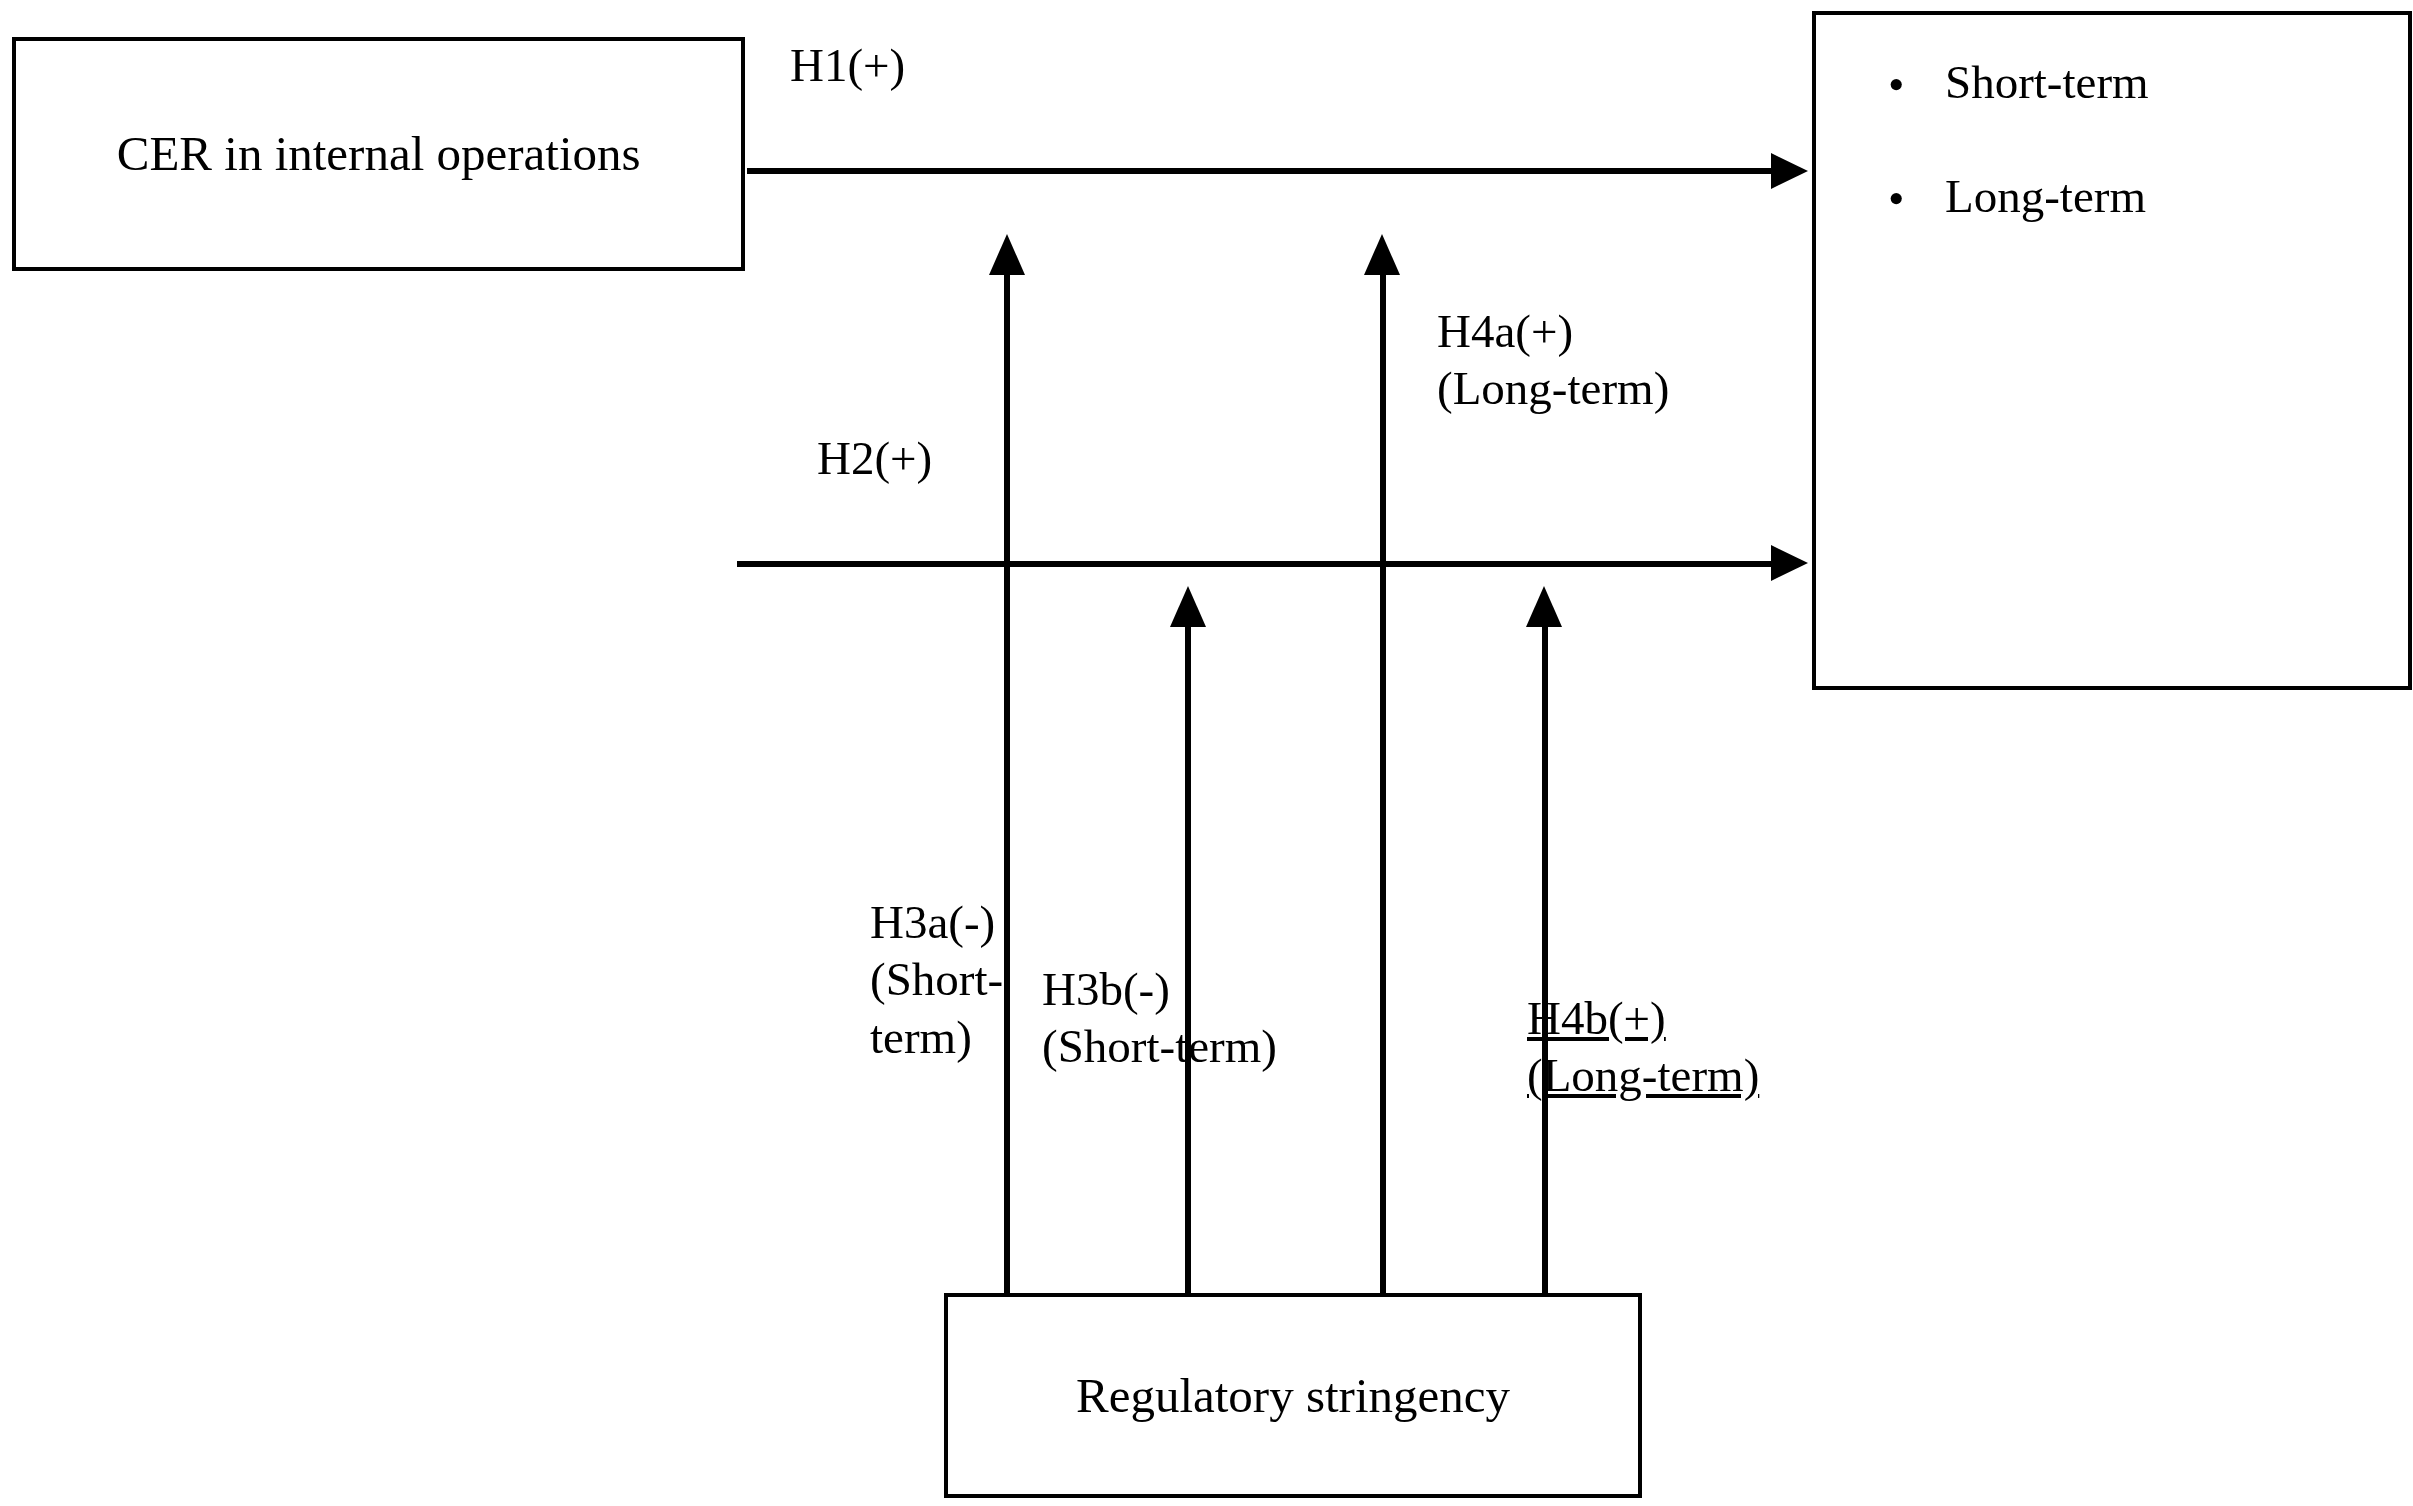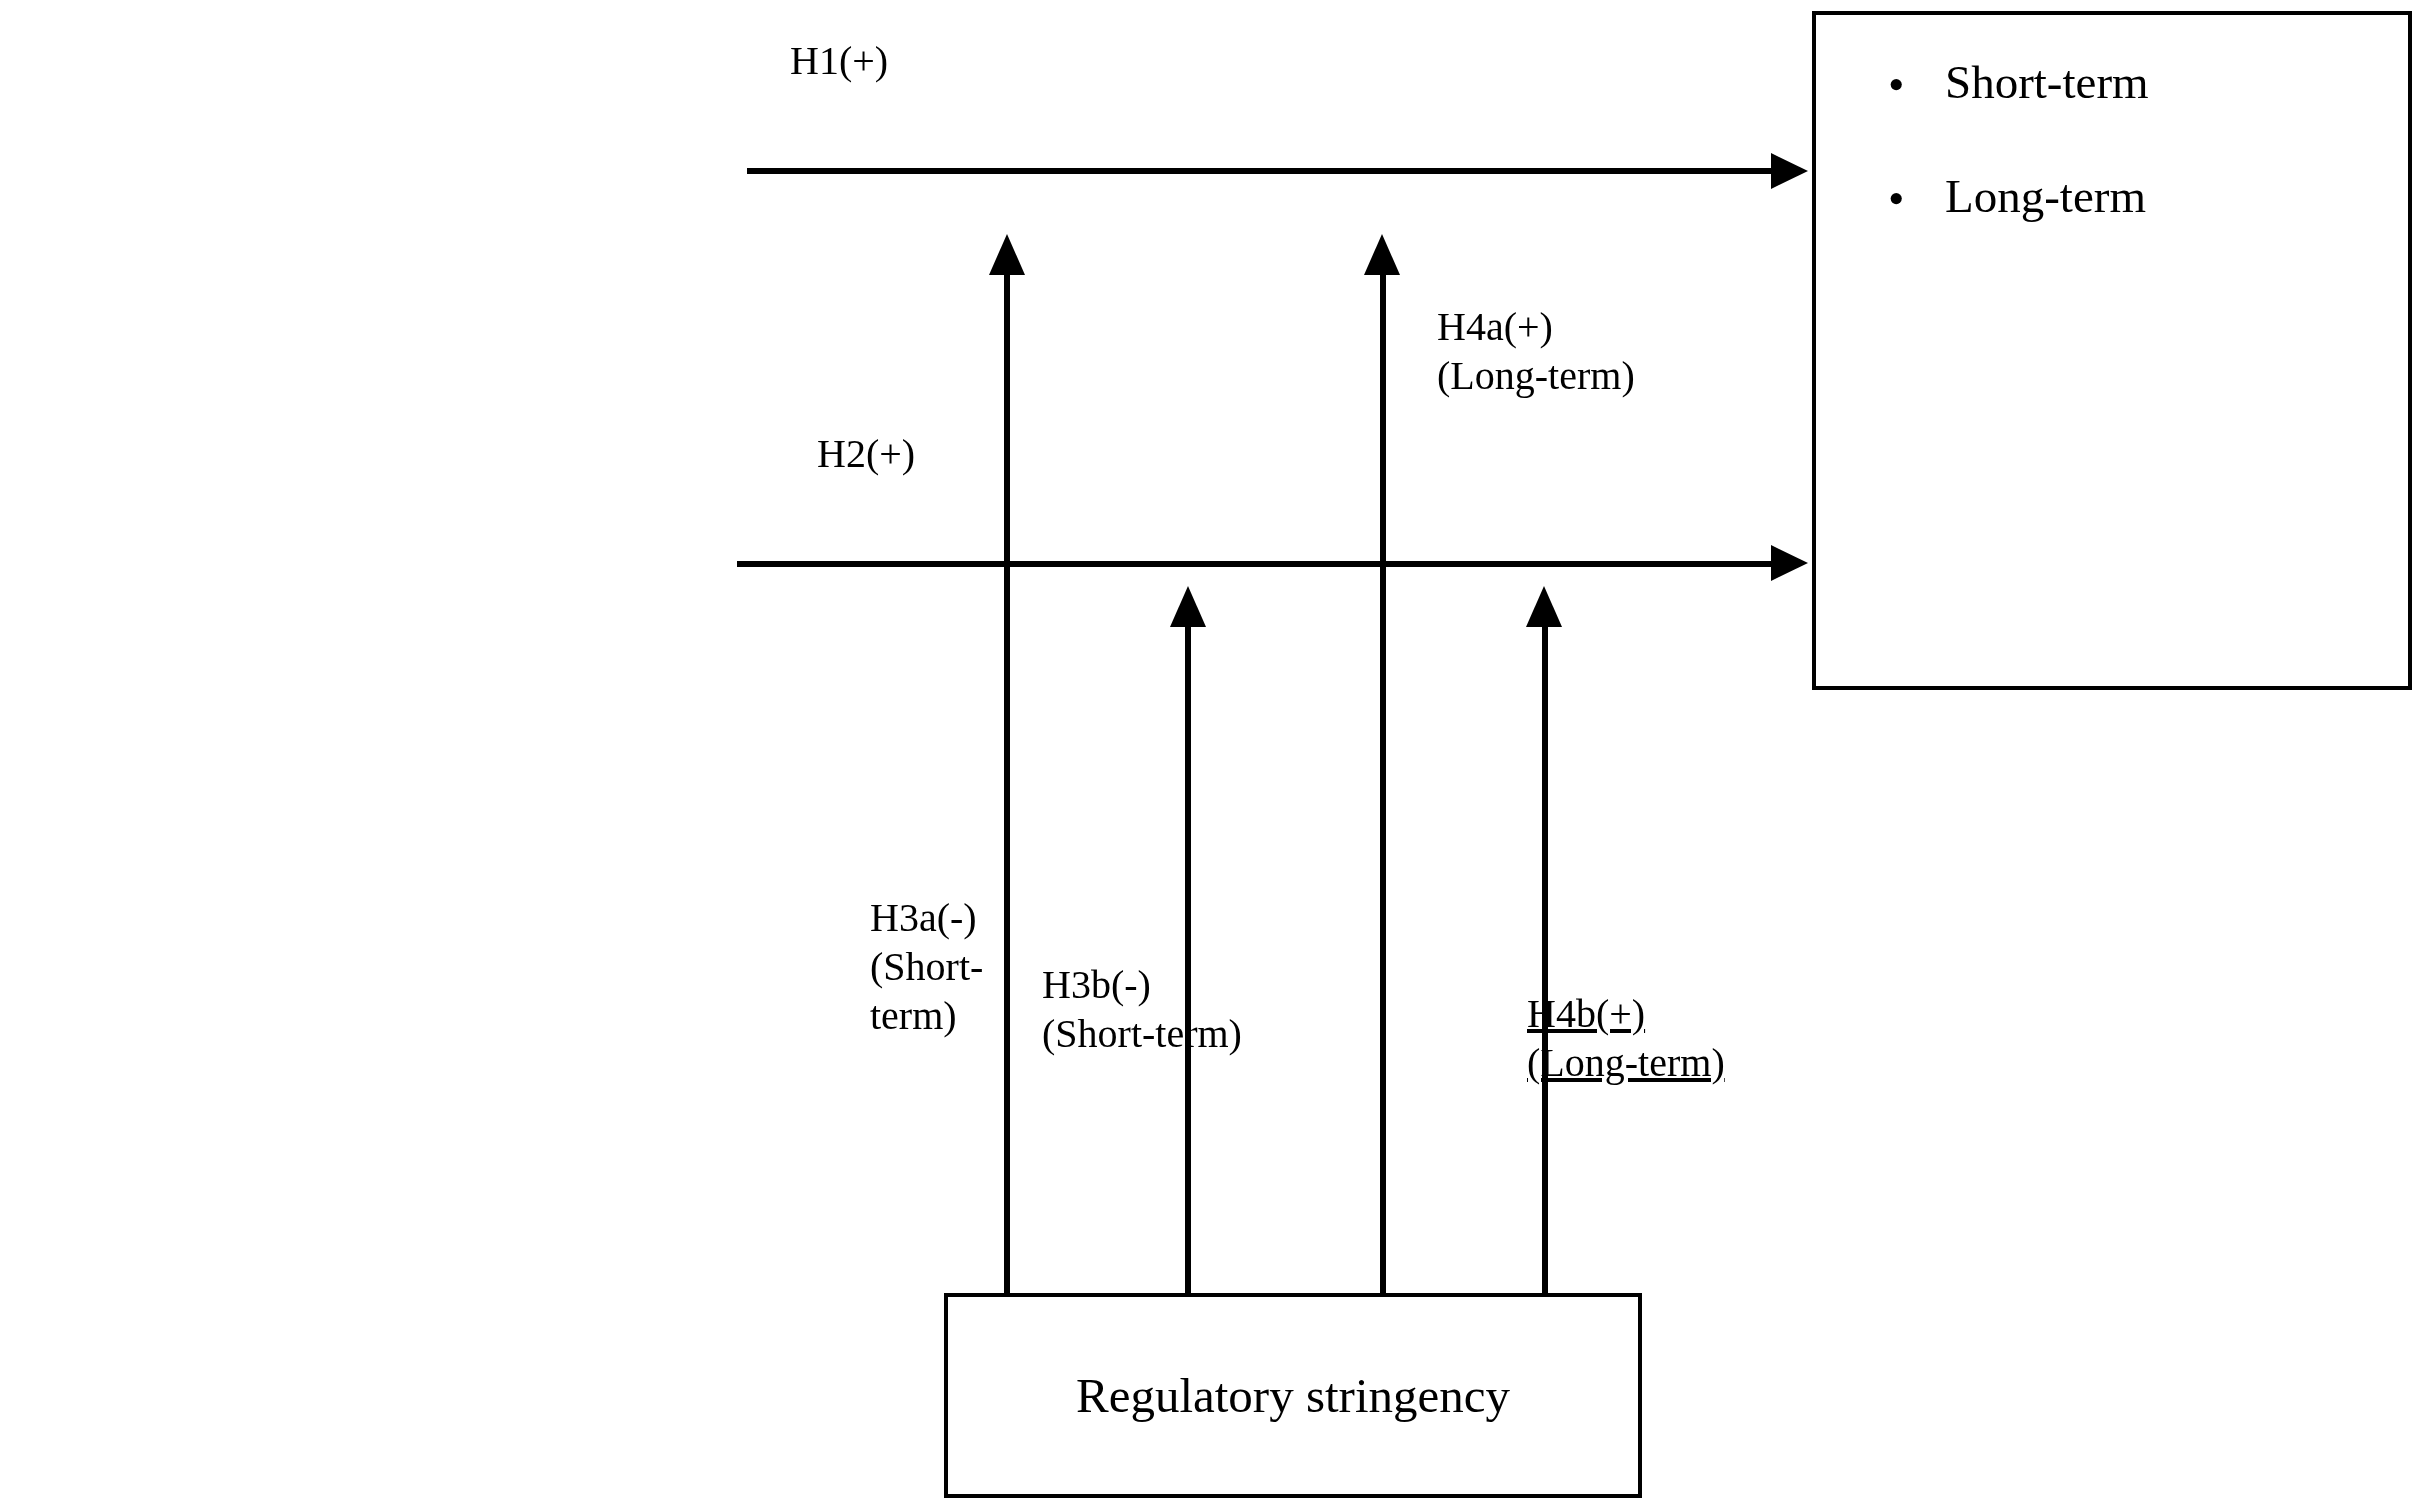--- a/index.html
+++ b/index.html
@@ -24,33 +24,37 @@
   .hline{position:absolute;height:5.7px;background:#000;}
   .vline{position:absolute;width:5.7px;background:#000;}
 
   .arrow-right{position:absolute;width:0;height:0;
                border-top:18px solid transparent;border-bottom:18px solid transparent;
                border-left:37px solid #000;}
   .arrow-up{position:absolute;width:0;height:0;
             border-left:18px solid transparent;border-right:18px solid transparent;
             border-bottom:41px solid #000;}
 
-  .edge-label{position:absolute;font-size:40px;line-height:1.22;white-space:pre-line;}
+  .edge-label{position:absolute;font-size:47px;line-height:1.22;white-space:pre-line;}
   .lbl-h1{left:790px;top:37px;}
   .lbl-h2{left:817px;top:430px;}
   .lbl-h4a{left:1393px;top:303px;margin-left:44px;}
   .lbl-h3a{left:870px;top:894px;width:175px;}
   .lbl-h3b{left:1042px;top:961px;}
   .lbl-h4b{left:1527px;top:990px;text-decoration:underline;}
 </style>
 </head>
 <body>
 
 <div id="canvas">
 
+  <div class="node" id="node-internal">
+    <div class="node-title">CER in internal
+operations</div>
+  </div>
 
 
   <div class="node" id="node-regulatory">
     <div class="node-title">Regulatory stringency</div>
   </div>
 
   <div class="node" id="node-financial">
     <ul class="bullets">
       <li>
         <span class="dot">•</span>

